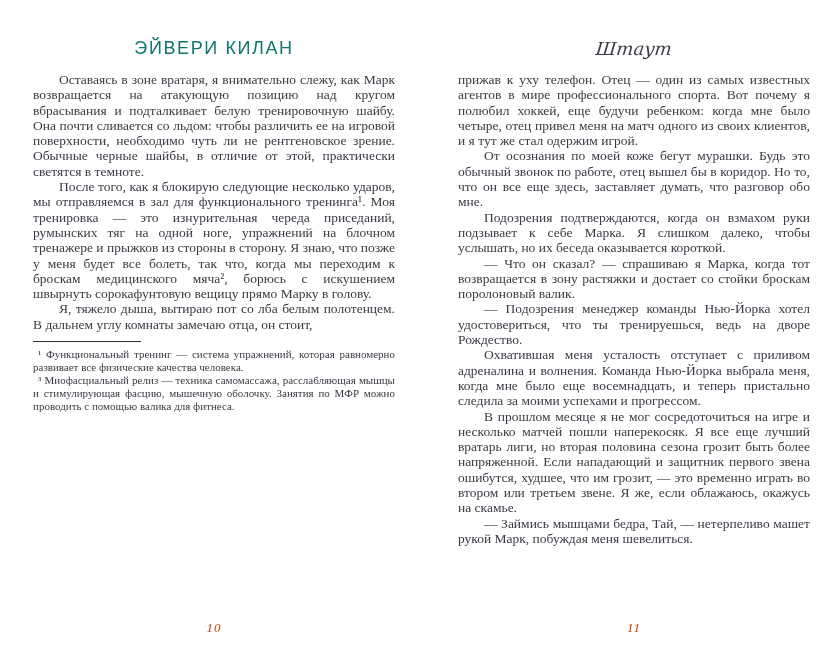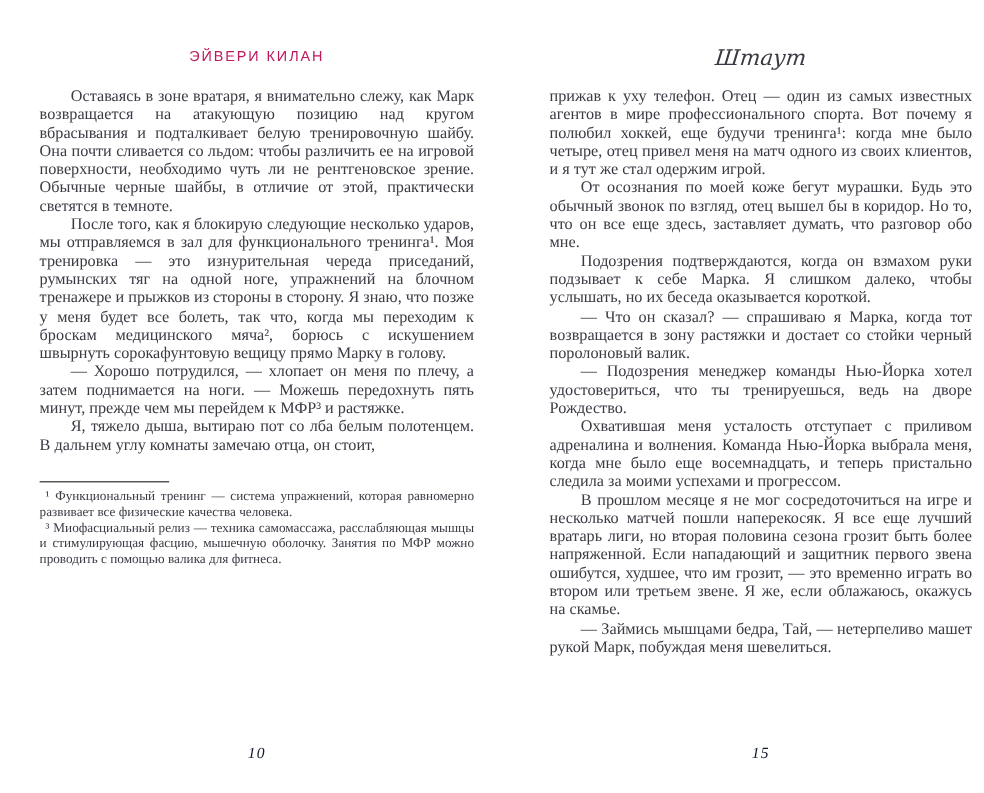--- a/index.html
+++ b/index.html
@@ -19,23 +19,23 @@
   .page-left{ left:33px;  width:362px; }
   .page-right{ left:458px; width:352px; }
 
   .running-head{
     text-align:center;
     margin-bottom:18px;
     height:16px;
   }
   .running-head-caps{
     font-family:"Liberation Sans", sans-serif;
-    font-size:12px;
+    font-size:18px;
     letter-spacing:1.6px;
-    color:#be185d;
+    color:#0f766e;
     margin-top:21px;
   }
   .running-head-script{
     font-family:"DejaVu Serif", serif;
     font-style:italic;
     font-size:18px;
     color:#3a3a44;
     transform:skewX(-6deg);
     display:inline-block;
   }
@@ -44,21 +44,21 @@
     margin:0;
     font-size:13.5px;
     line-height:15.3px;
     text-align:justify;
     hyphens:auto;
     -webkit-hyphens:auto;
   }
   .body-text p.ind{ text-indent:26px; }
 
   .footnotes{
-    margin-top:23px;
+    margin-top:9px;
   }
   .fn-rule{
     width:108px;
     border:0;
     border-top:1.6px solid #2e2e36;
     margin:0 0 6px 0;
   }
   .footnotes p{
     margin:0;
     font-size:11px;
@@ -70,53 +70,52 @@
   }
 
   .folio{
     position:absolute;
     top:582px;
     left:0;
     width:100%;
     text-align:center;
     font-style:italic;
     font-size:13px;
-    color:#0f172a;
+    color:#c2410c;
     letter-spacing:1px;
   }
 </style>
 </head>
 <body>
 
 <div class="page page-left">
   <div class="running-head">
     <span class="running-head-caps">ЭЙВЕРИ КИЛАН</span>
   </div>
   <div class="body-text" lang="ru">
     <p class="ind">Оставаясь в зоне вратаря, я внимательно слежу, как Марк возвращается на атакующую позицию над кругом вбрасывания и подталкивает белую тренировочную шайбу. Она почти сливается со льдом: чтобы различить ее на игровой поверхности, необходимо чуть ли не рентгеновское зрение. Обычные черные шайбы, в отличие от этой, практически светятся в темноте.</p>
     <p class="ind">После того, как я блокирую следующие несколько ударов, мы отправляемся в зал для функционального тренинга¹. Моя тренировка — это изнурительная череда приседаний, румынских тяг на одной ноге, упражнений на блочном тренажере и прыжков из стороны в сторону. Я знаю, что позже у меня будет все болеть, так что, когда мы переходим к броскам медицинского мяча², борюсь с искушением швырнуть сорокафунтовую вещицу прямо Марку в голову.</p>
-    <p class="ind">— Хорошо потрудился, — хлопает он меня по плечу, а затем поднимается на ноги. — Можешь передохнуть пять минут, прежде чем мы перейдем к МФР³ и растяжке.</p>
     <p class="ind">Я, тяжело дыша, вытираю пот со лба белым полотенцем. В дальнем углу комнаты замечаю отца, он стоит,</p>
   </div>
   <div class="footnotes" lang="ru">
     <hr class="fn-rule">
     <p>¹ Функциональный тренинг — система упражнений, которая равномерно развивает все физические качества человека.</p>
     <p>³ Миофасциальный релиз — техника самомассажа, расслабляющая мышцы и стимулирующая фасцию, мышечную оболочку. Занятия по МФР можно проводить с помощью валика для фитнеса.</p>
   </div>
   <div class="folio">10</div>
 </div>
 
 <div class="page page-right">
   <div class="running-head">
     <span class="running-head-script">Штаут</span>
   </div>
   <div class="body-text" lang="ru">
-    <p>прижав к уху телефон. Отец — один из самых известных агентов в мире профессионального спорта. Вот почему я полюбил хоккей, еще будучи тренинга¹: когда мне было четыре, отец привел меня на матч одного из своих клиентов, и я тут же стал одержим игрой.</p>
-    <p class="ind">От осознания по моей коже бегут мурашки. Будь это обычный звонок по взгляд, отец вышел бы в коридор. Но то, что он все еще здесь, заставляет думать, что разговор обо мне.</p>
+    <p>прижав к уху телефон. Отец — один из самых известных агентов в мире профессионального спорта. Вот почему я полюбил хоккей, еще будучи ребенком: когда мне было четыре, отец привел меня на матч одного из своих клиентов, и я тут же стал одержим игрой.</p>
+    <p class="ind">От осознания по моей коже бегут мурашки. Будь это обычный звонок по работе, отец вышел бы в коридор. Но то, что он все еще здесь, заставляет думать, что разговор обо мне.</p>
     <p class="ind">Подозрения подтверждаются, когда он взмахом руки подзывает к себе Марка. Я слишком далеко, чтобы услышать, но их беседа оказывается короткой.</p>
-    <p class="ind">— Что он сказал? — спрашиваю я Марка, когда тот возвращается в зону растяжки и достает со стойки черный поролоновый валик.</p>
+    <p class="ind">— Что он сказал? — спрашиваю я Марка, когда тот возвращается в зону растяжки и достает со стойки броскам поролоновый валик.</p>
     <p class="ind">— Подозрения менеджер команды Нью-Йорка хотел удостовериться, что ты тренируешься, ведь на дворе Рождество.</p>
     <p class="ind">Охватившая меня усталость отступает с приливом адреналина и волнения. Команда Нью-Йорка выбрала меня, когда мне было еще восемнадцать, и теперь пристально следила за моими успехами и прогрессом.</p>
     <p class="ind">В прошлом месяце я не мог сосредоточиться на игре и несколько матчей пошли наперекосяк. Я все еще лучший вратарь лиги, но вторая половина сезона грозит быть более напряженной. Если нападающий и защитник первого звена ошибутся, худшее, что им грозит, — это временно играть во втором или третьем звене. Я же, если облажаюсь, окажусь на скамье.</p>
     <p class="ind">— Займись мышцами бедра, Тай, — нетерпеливо машет рукой Марк, побуждая меня шевелиться.</p>
   </div>
-  <div class="folio">15</div>
+  <div class="folio">11</div>
 </div>
 
 </body></html>

